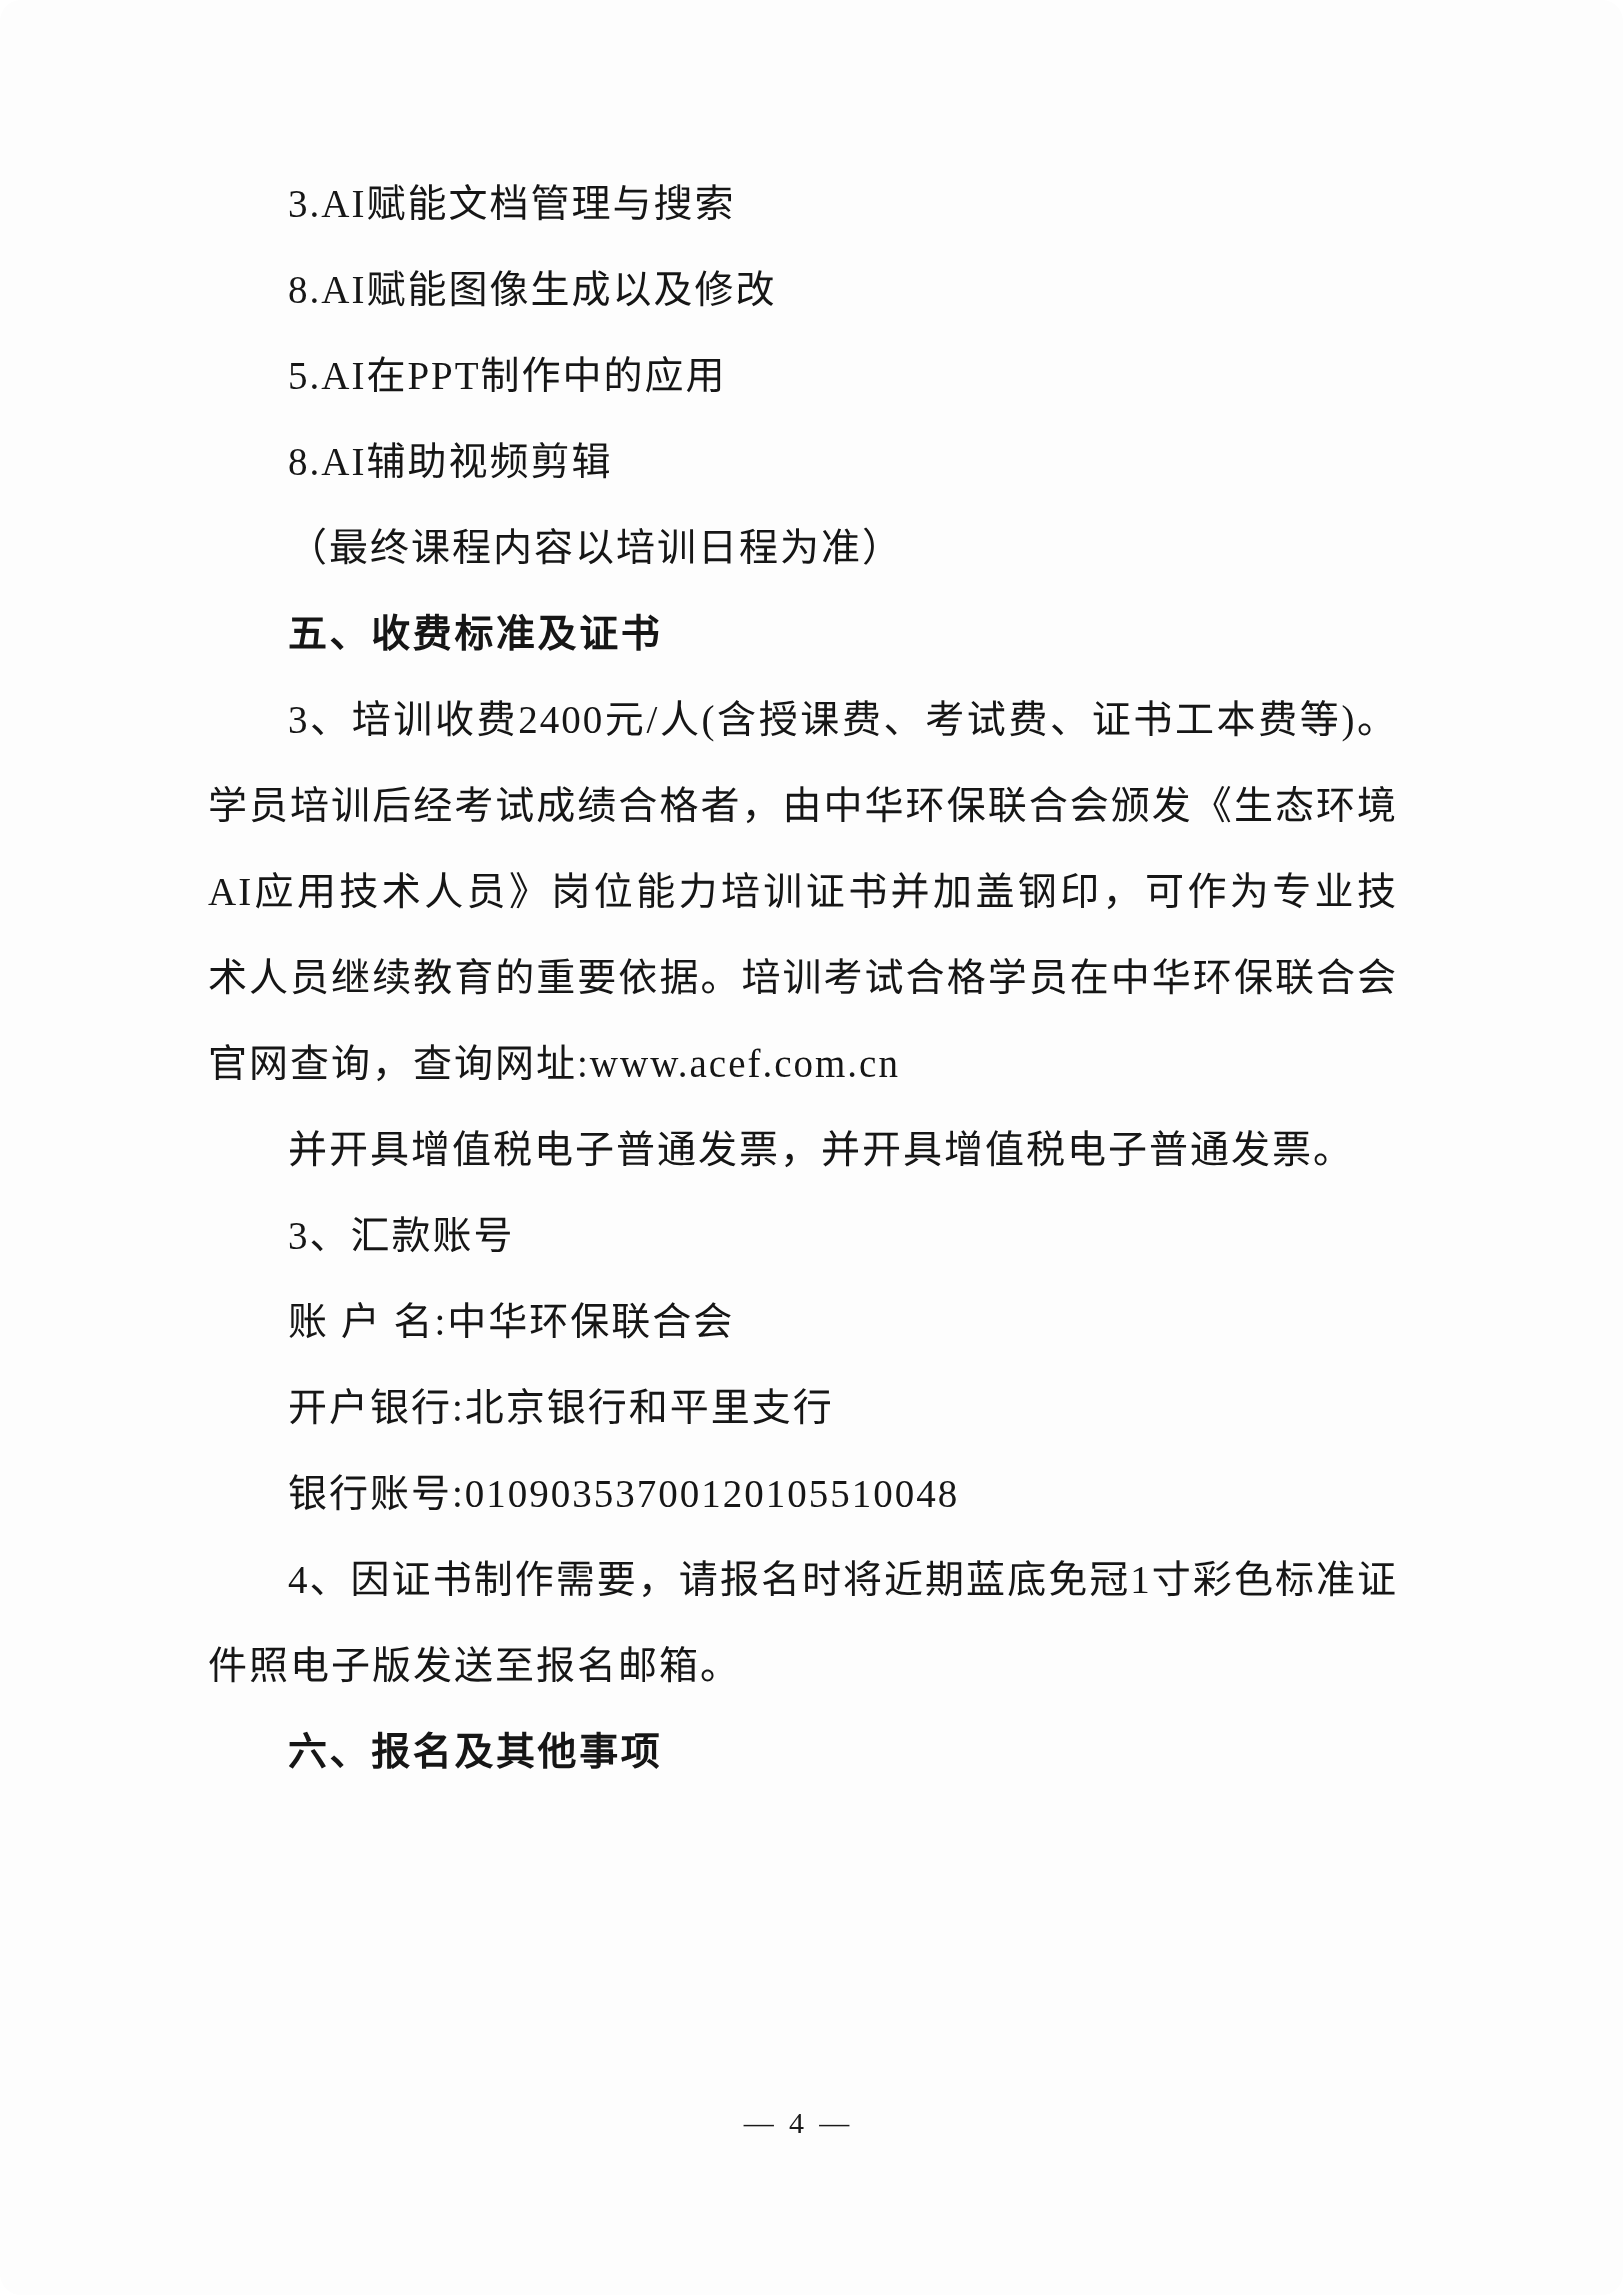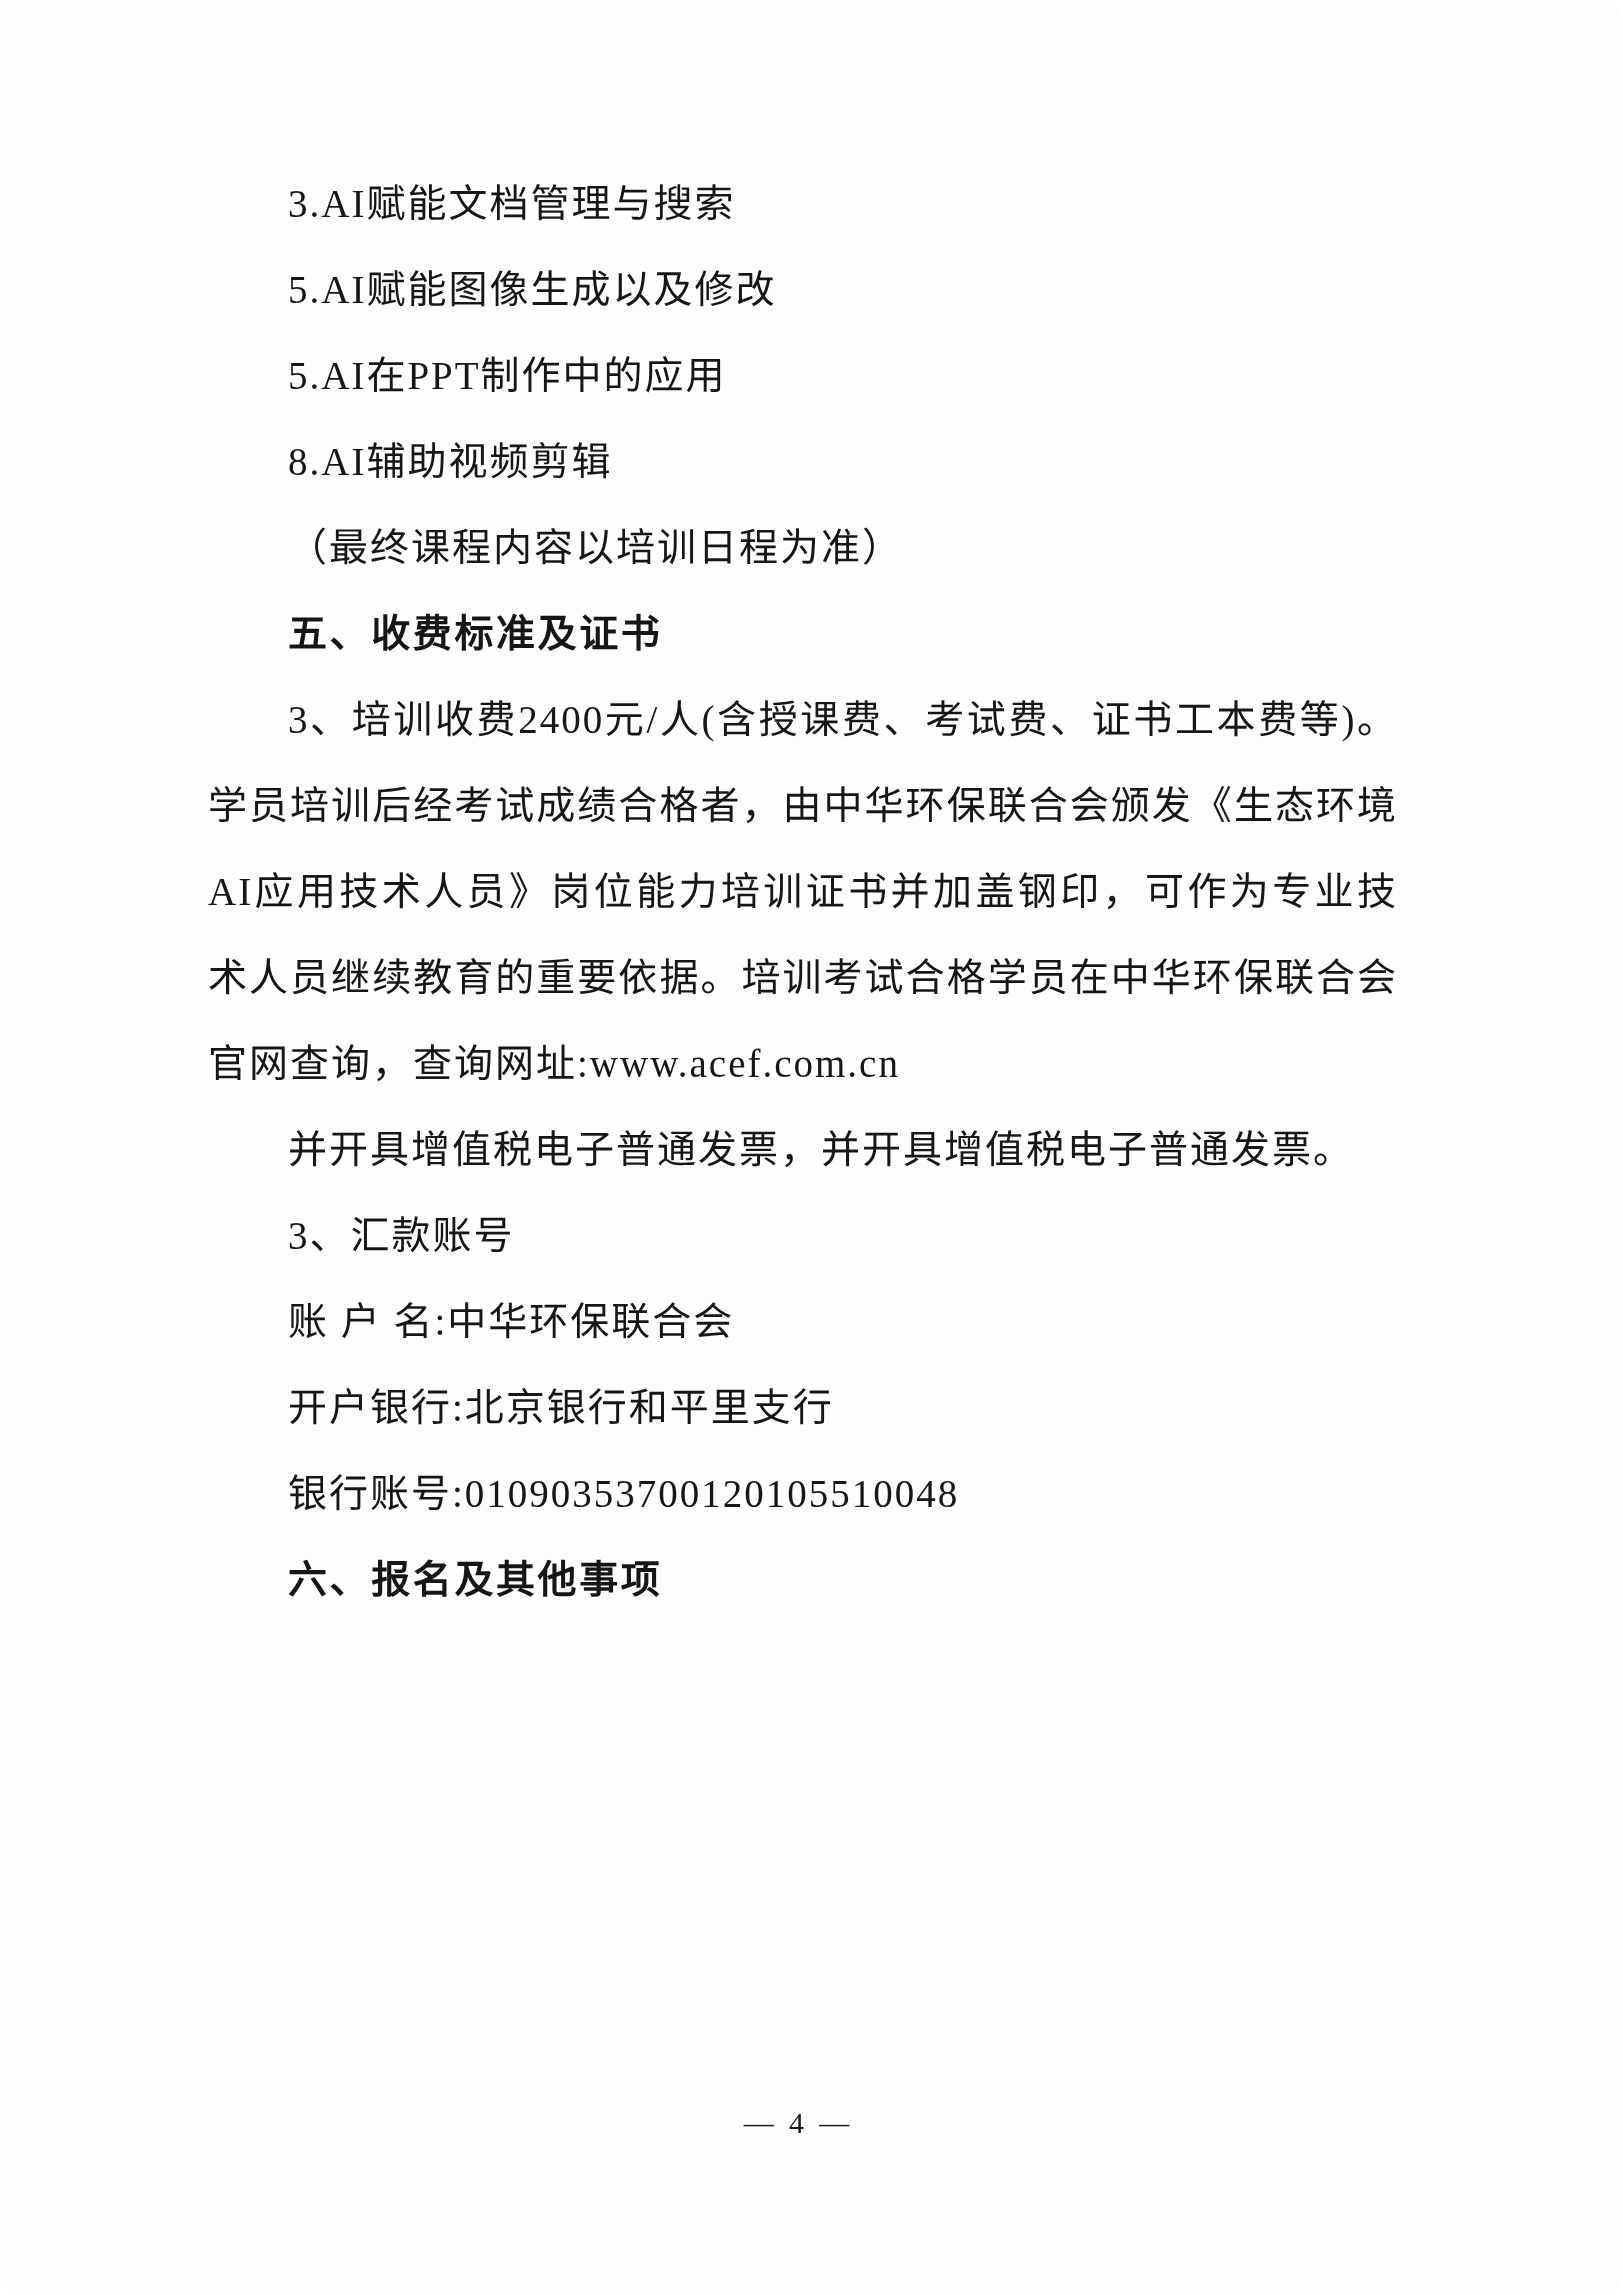--- a/index.html
+++ b/index.html
@@ -50,39 +50,40 @@
     color: #1a1a1a;
   }
 </style>
 </head>
 <body>
 
 <div class="page">
   <div class="content">
 
     <p class="line">3.AI赋能文档管理与搜索</p>
-    <p class="line">5.AI赋能图像生成以及修改</p>
+    <p class="line">8.AI赋能图像生成以及修改</p>
     <p class="line">5.AI在PPT制作中的应用</p>
     <p class="line">8.AI辅助视频剪辑</p>
 
     <p class="line">（最终课程内容以培训日程为准）</p>
 
     <p class="line heading">五、收费标准及证书</p>
 
     <p class="line">3、培训收费2400元/人(含授课费、考试费、证书工本费等)。学员培训后经考试成绩合格者，由中华环保联合会颁发《生态环境AI应用技术人员》岗位能力培训证书并加盖钢印，可作为专业技术人员继续教育的重要依据。培训考试合格学员在中华环保联合会官网查询，查询网址:www.acef.com.cn</p>
 
 
     <p class="line">并开具增值税电子普通发票，并开具增值税电子普通发票。</p>
 
     <p class="line">3、汇款账号</p>
 
     <p class="line bold">账 户 名:中华环保联合会</p>
     <p class="line bold">开户银行:北京银行和平里支行</p>
     <p class="line bold">银行账号:01090353700120105510048</p>
 
+    <p class="line">4、因证书制作需要，请报名时将近期蓝底免冠1寸彩色标准证件照电子版发送至报名邮箱。</p>
 
     <p class="line heading">六、报名及其他事项</p>
 
   </div>
 
   <div class="footer">— 4 —</div>
 </div>
 
 
 </body></html>

